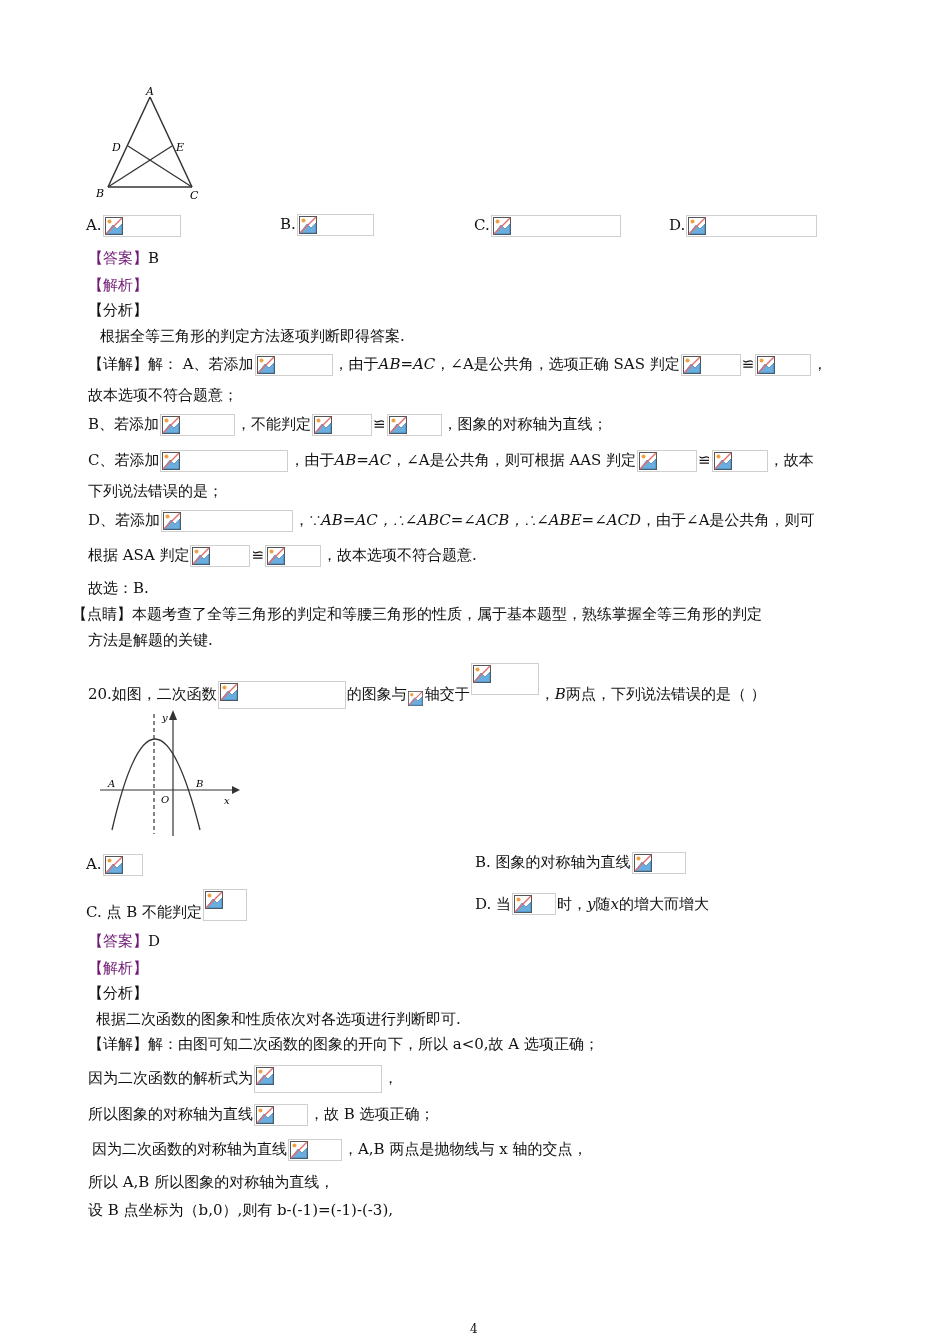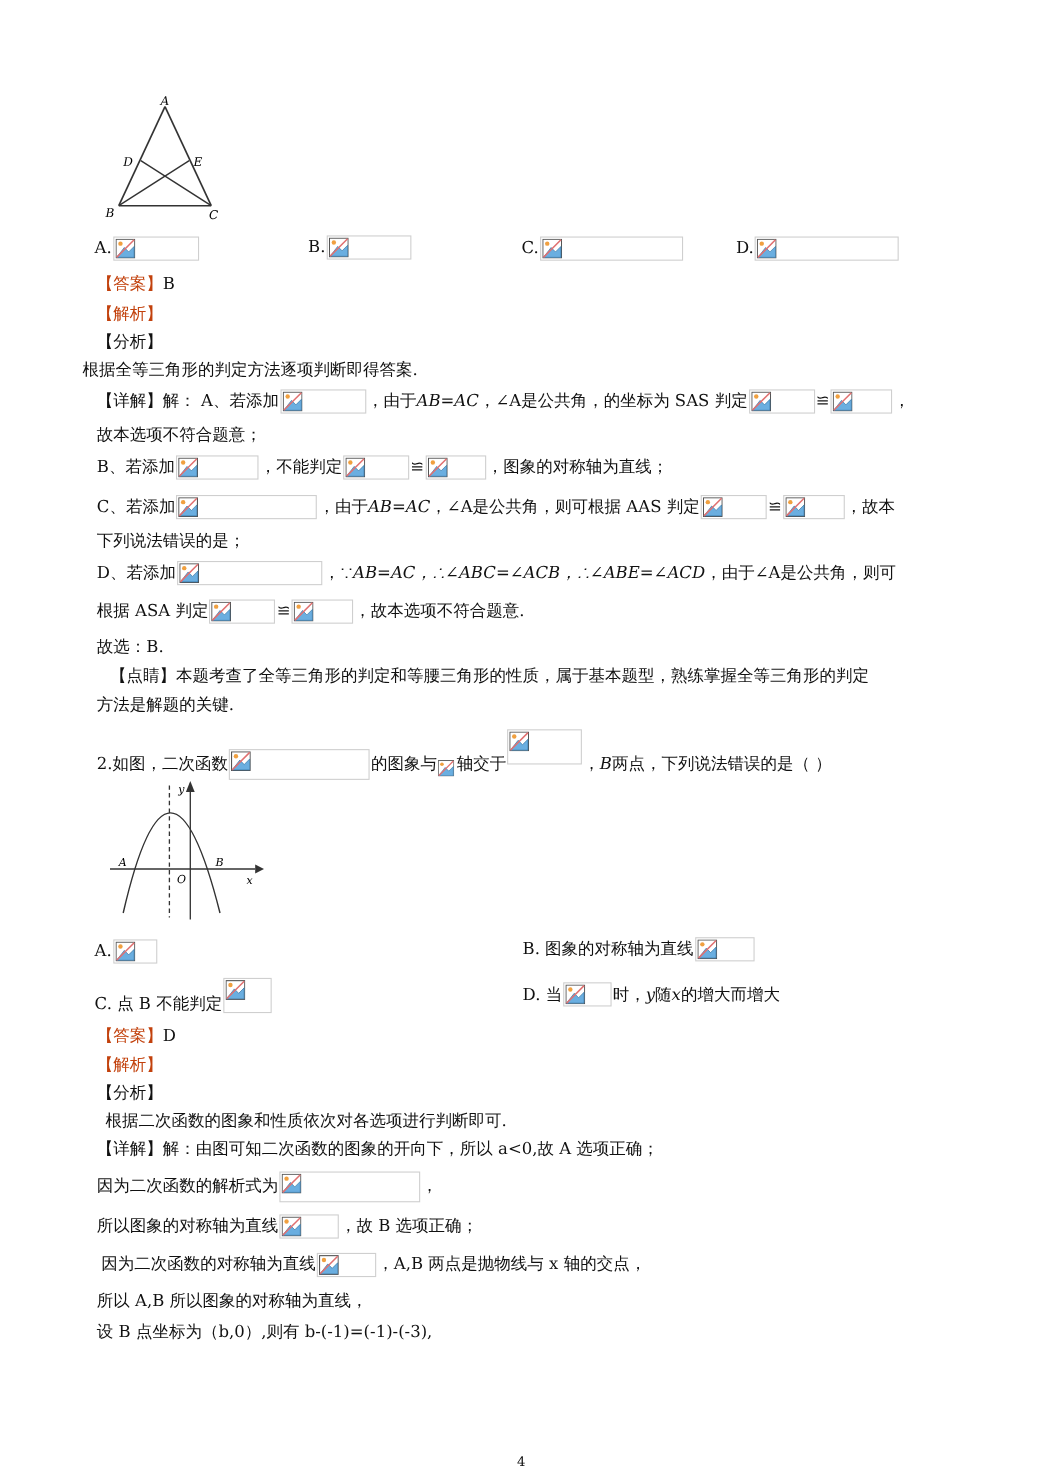--- a/index.html
+++ b/index.html
@@ -1,19 +1,19 @@
 <!DOCTYPE html>
 <html><head>
 <meta charset="utf-8">
 <style>
   html, body { margin: 0; padding: 0; background: #ffffff; }
   body { width: 950px; height: 1344px; position: relative; overflow: hidden;
          font-family: "DejaVu Serif", "Liberation Serif", serif; color: #111; font-size: 15px; }
   .abs { position: absolute; white-space: nowrap; line-height: 22px; }
-  .blue { color: #c2410c; }
+  .blue { color: #701a75; }
   .it { font-style: italic; }
   .img { display: inline-block; position: relative; height: 22px; border: 1px solid #cfcfcf;
          vertical-align: middle; box-sizing: border-box; background: #fff; margin: 0 1px; }
   .img .ico { position: absolute; left: 1px; top: 1px; width: 18px; height: 18px; }
   .fig { position: absolute; }
   .pageno { position: absolute; left: 470px; top: 1322px; font-size: 12px; }
 </style>
 </head>
 <body>
 
@@ -58,26 +58,26 @@
 </div>
 <div class="abs" style="left:669px;top:214px">
   <span>D.</span><span class="img" style="width:131px"><svg class="ico">
         <use href="#brokenimg"></use>
       </svg></span>
 </div>
 
 <div class="abs" style="left:88px;top:247px"><span class="blue">【答案】</span><span>B</span></div>
 <div class="abs blue" style="left:88px;top:274px">【解析】</div>
 <div class="abs" style="left:88px;top:299px">【分析】</div>
-<div class="abs" style="left:75px;top:325px">根据全等三角形的判定方法逐项判断即得答案.</div>
+<div class="abs" style="left:100px;top:325px">根据全等三角形的判定方法逐项判断即得答案.</div>
 
 <div class="abs" style="left:88px;top:353px">
   <span>【详解】</span><span>解： A、若添加</span><span class="img" style="width:78px"><svg class="ico">
         <use href="#brokenimg"></use>
-      </svg></span><span>，由于</span><span class="it">AB=AC</span><span>，∠A</span><span>是公共角，的坐标为 SAS 判定</span><span class="img" style="width:60px"><svg class="ico">
+      </svg></span><span>，由于</span><span class="it">AB=AC</span><span>，∠A</span><span>是公共角，选项正确 SAS 判定</span><span class="img" style="width:60px"><svg class="ico">
         <use href="#brokenimg"></use>
       </svg></span><span>≌</span><span class="img" style="width:56px"><svg class="ico">
         <use href="#brokenimg"></use>
       </svg></span><span>，</span>
 </div>
 <div class="abs" style="left:88px;top:384px">故本选项不符合题意；</div>
 
 <div class="abs" style="left:88px;top:413px">
   <span>B、若添加</span><span class="img" style="width:75px"><svg class="ico">
         <use href="#brokenimg"></use>
@@ -106,25 +106,25 @@
 </div>
 <div class="abs" style="left:88px;top:544px">
   <span>根据 ASA 判定</span><span class="img" style="width:60px"><svg class="ico">
         <use href="#brokenimg"></use>
       </svg></span><span>≌</span><span class="img" style="width:56px"><svg class="ico">
         <use href="#brokenimg"></use>
       </svg></span><span>，故本选项不符合题意.</span>
 </div>
 
 <div class="abs" style="left:88px;top:577px">故选：B.</div>
-<div class="abs" style="left:100px;top:603px"><span>【点睛】</span><span>本题考查了全等三角形的判定和等腰三角形的性质，属于基本题型，熟练掌握全等三角形的判定</span></div>
+<div class="abs" style="left:72px;top:603px"><span>【点睛】</span><span>本题考查了全等三角形的判定和等腰三角形的性质，属于基本题型，熟练掌握全等三角形的判定</span></div>
 <div class="abs" style="left:88px;top:629px">方法是解题的关键.</div>
 
 <div class="abs" style="left:88px;top:663px">
-  <span>2.如图，二次函数</span><span class="img" style="width:128px;height:28px"><svg class="ico">
+  <span>20.如图，二次函数</span><span class="img" style="width:128px;height:28px"><svg class="ico">
         <use href="#brokenimg"></use>
       </svg></span><span>的图象与</span><span class="img" style="width:16px;height:16px;border:none;vertical-align:-8px"><svg class="ico" style="left:0;top:0;width:15px;height:15px">
         <use href="#brokenimg"></use>
       </svg></span><span>轴交于</span><span class="img" style="width:68px;height:32px;vertical-align:4px"><svg class="ico">
         <use href="#brokenimg"></use>
       </svg></span><span>，</span><span class="it">B</span><span>两点，下列说法错误的是（    ）</span>
 </div>
 
 <svg class="fig" style="left:94px;top:706px" width="150" height="132" viewBox="0 0 150 132">
   <line x1="6" y1="84" x2="138" y2="84" stroke="#333" stroke-width="1.2"></line>

